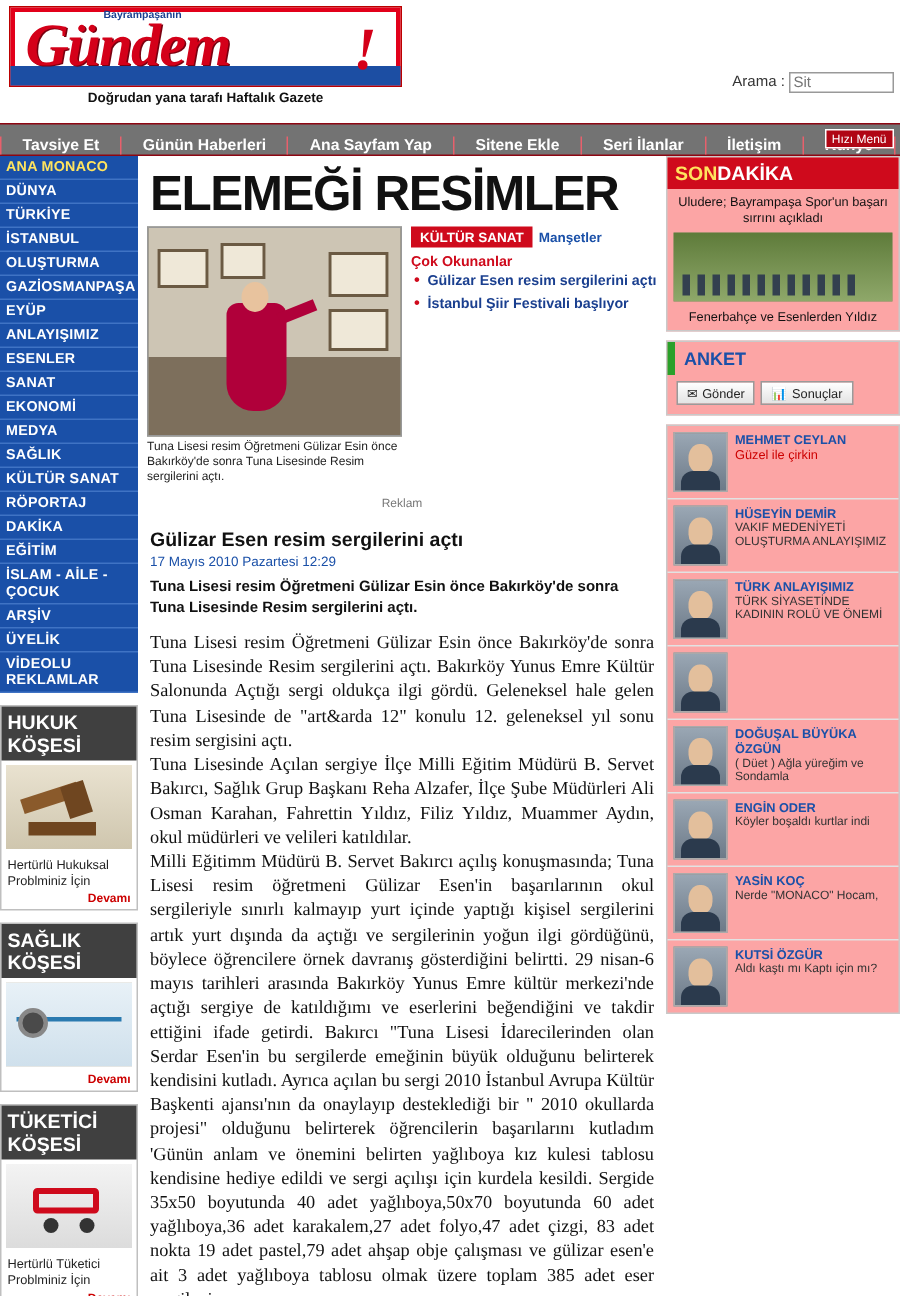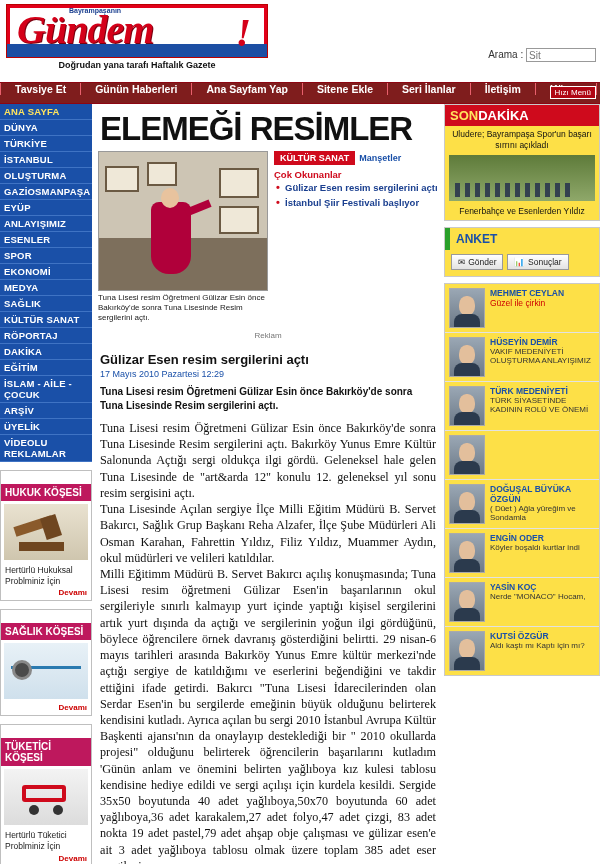--- a/index.html
+++ b/index.html
@@ -56,23 +56,23 @@
   .search-area {
     position:absolute; right:4px; top:48px;
     font-size:10px; color:#333;
   }
   .search-area input {
     width:70px; height:14px; font-size:10px; border:1px solid #999;
     vertical-align:middle;
   }
   
   .navbar {
-    height:22px; background:#7f1d1d;
+    height:22px; background:#737373;
     border-top:1px solid #8d0612; border-bottom:1px solid #8d0612;
-    display:flex; align-items:flex-start; position:relative;
+    display:flex; align-items:flex-end; position:relative;
   }
   .navbar .nav-item {
     color:#fff; font-size:10.5px; font-weight:bold;
     padding:0 14px; white-space:nowrap;
     border-right:1px solid #e8606c;
   }
   .navbar .nav-item:first-child { border-left:1px solid #e8606c; }
   .nav-right {
     position:absolute; right:4px; top:3px;
     background:#b00614; color:#fff; font-size:8px;
@@ -88,23 +88,22 @@
   .lnav { background:#1a50a8; padding:0; }
   .lnav div {
     color:#fff; font-size:9.5px; font-weight:bold;
     padding:2px 4px; border-bottom:1px solid #3f73c4;
     letter-spacing:0.2px;
   }
   .lnav div:first-child { color:#ffe45e; }
   
   .lbox { margin-top:8px; border:1px solid #bfbfbf; background:#fff; }
   .lbox-title {
-    background:#be185d; color:#fff; font-size:10px; font-weight:bold;
+    background:#404040; color:#fff; font-size:13px; font-weight:bold;
     padding:3px 4px;
-    margin-top:13px;
   }
   .lbox-img {
     height:56px; margin:3px; position:relative; overflow:hidden;
     background:#d8d2c4;
   }
   .lbox-text { font-size:8.5px; padding:2px 4px 1px; line-height:1.25; color:#222; }
   .lbox-more { font-size:8px; text-align:right; padding:1px 4px 3px; color:#c00; font-weight:bold; }
 
   
   .headline {
@@ -143,21 +142,21 @@
     font-size:10px; font-weight:bold; color:#111; line-height:1.35;
     margin:0 2px 8px 2px;
   }
   .art-body {
     font-family:"Liberation Serif", serif;
     font-size:12.2px; line-height:1.33; color:#111; text-align:justify;
     margin:0 2px;
   }
 
   
-  .rbox { border:1px solid #c9c9c9; margin-bottom:6px; background:#fde047; }
+  .rbox { border:1px solid #c9c9c9; margin-bottom:6px; background:#fca5a5; }
   .son-dakika {
     background:#cf0a1c; color:#fff; padding:3px 5px; font-weight:bold;
     font-size:13px;
   }
   .son-dakika .white { color:#fff; }
   .son-dakika .yellow { color:#ffe45e; }
   .sd-item { font-size:8.5px; padding:3px 5px; color:#111; line-height:1.25; text-align:center;}
   .sd-img { height:46px; margin:2px 4px; background:#7e8b5e; position:relative; overflow:hidden;}
   .anket-title {
     color:#1a50a8; font-weight:bold; font-size:12px; padding:4px 6px;
@@ -229,30 +228,30 @@
   <div class="nav-item">Seri İlanlar</div>
   <div class="nav-item">İletişim</div>
   <div class="nav-item">Künye</div>
   <div class="nav-right">Hızı Menü</div>
 </div>
 
 <div class="wrap">
 
   <div class="left-col">
     <div class="lnav">
-      <div>ANA SAYFA</div>
+      <div>ANA MONACO</div>
       <div>DÜNYA</div>
       <div>TÜRKİYE</div>
       <div>İSTANBUL</div>
       <div>OLUŞTURMA</div>
       <div>GAZİOSMANPAŞA</div>
       <div>EYÜP</div>
       <div>ANLAYIŞIMIZ</div>
       <div>ESENLER</div>
-      <div>SPOR</div>
+      <div>SANAT</div>
       <div>EKONOMİ</div>
       <div>MEDYA</div>
       <div>SAĞLIK</div>
       <div>KÜLTÜR SANAT</div>
       <div>RÖPORTAJ</div>
       <div>DAKİKA</div>
       <div>EĞİTİM</div>
       <div>İSLAM - AİLE - ÇOCUK</div>
       <div>ARŞİV</div>
       <div>ÜYELİK</div>
@@ -414,21 +413,21 @@
         </div>
       </div>
       <div class="col-item">
         <div class="col-thumb">
             <div class="face">
               <div class="fh"></div>
               <div class="fb"></div>
             </div>
           </div>
         <div>
-          <div class="col-name">TÜRK MEDENİYETİ</div>
+          <div class="col-name">TÜRK ANLAYIŞIMIZ</div>
           <div class="col-head2">TÜRK SİYASETİNDE KADININ ROLÜ VE ÖNEMİ</div>
         </div>
       </div>
       <div class="col-item">
         <div class="col-thumb">
             <div class="face">
               <div class="fh"></div>
               <div class="fb"></div>
             </div>
           </div>

